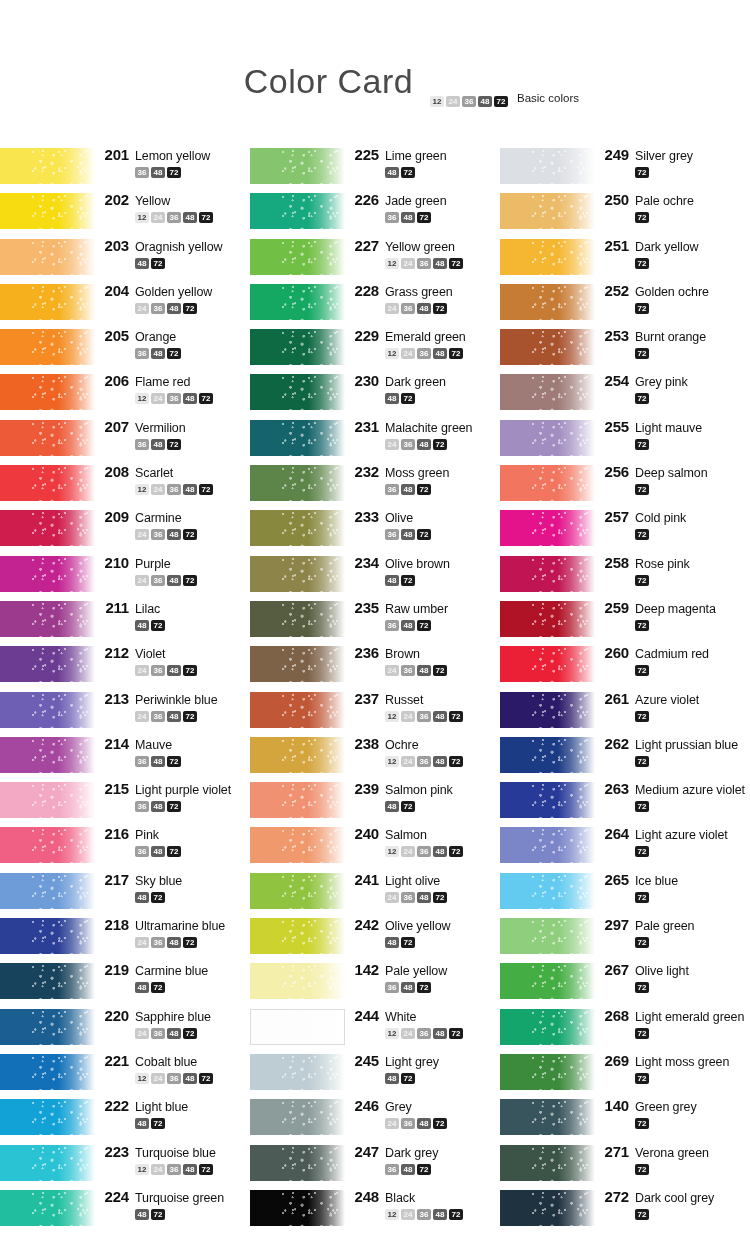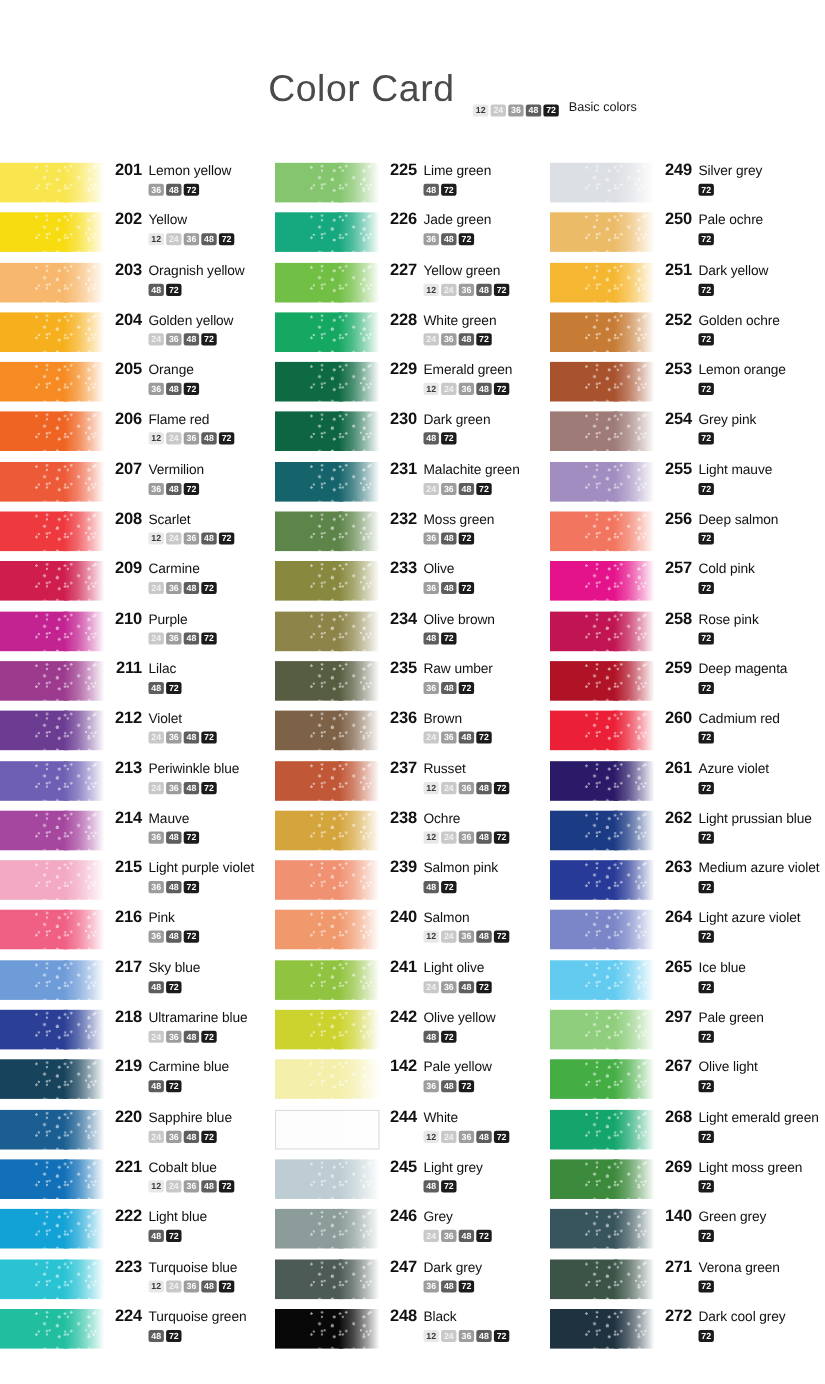--- a/index.html
+++ b/index.html
@@ -683,21 +683,21 @@
         </div>
         <div class="row">
           <div class="swatch">
             <div class="solid" style="background: rgb(20, 168, 99);"></div>
             <div class="fade" style="background: linear-gradient(to right, rgb(20, 168, 99) 0%, rgb(79, 190, 138) 35%, rgb(166, 222, 196) 70%, rgba(255, 255, 255, 0) 100%);"></div>
             <div class="speck"></div>
           </div>
           <div class="meta">
             <div class="line1">
               <span class="code">228</span>
-              <span class="cname">White green</span>
+              <span class="cname">Grass green</span>
             </div>
             <div class="line2">
               <span class="badge b24">24</span>
               <span class="badge b36">36</span>
               <span class="badge b48">48</span>
               <span class="badge b72">72</span>
             </div>
           </div>
         </div>
         <div class="row">
@@ -1140,21 +1140,21 @@
         </div>
         <div class="row">
           <div class="swatch">
             <div class="solid" style="background: rgb(168, 82, 46);"></div>
             <div class="fade" style="background: linear-gradient(to right, rgb(168, 82, 46) 0%, rgb(190, 125, 98) 35%, rgb(222, 189, 176) 70%, rgba(255, 255, 255, 0) 100%);"></div>
             <div class="speck"></div>
           </div>
           <div class="meta">
             <div class="line1">
               <span class="code">253</span>
-              <span class="cname">Lemon orange</span>
+              <span class="cname">Burnt orange</span>
             </div>
             <div class="line2">
               <span class="badge b72">72</span>
             </div>
           </div>
         </div>
         <div class="row">
           <div class="swatch">
             <div class="solid" style="background: rgb(158, 123, 119);"></div>
             <div class="fade" style="background: linear-gradient(to right, rgb(158, 123, 119) 0%, rgb(182, 156, 153) 35%, rgb(218, 205, 203) 70%, rgba(255, 255, 255, 0) 100%);"></div>

